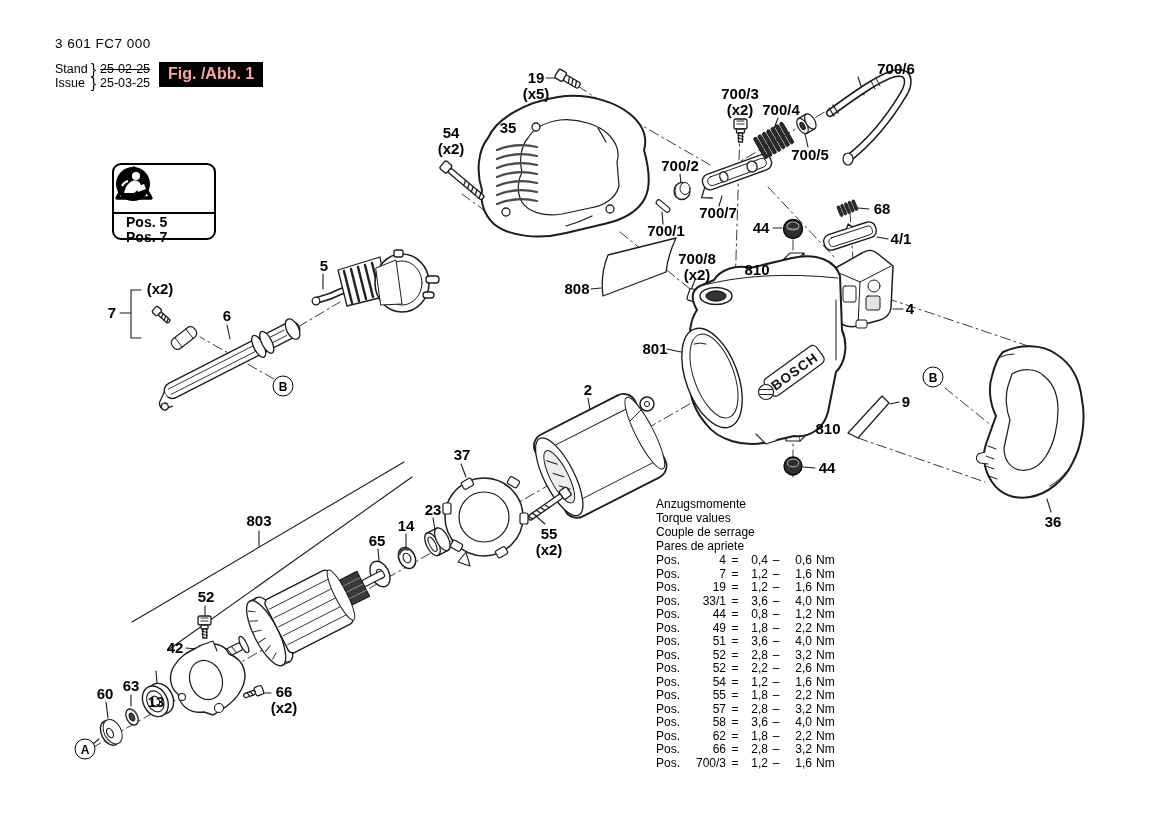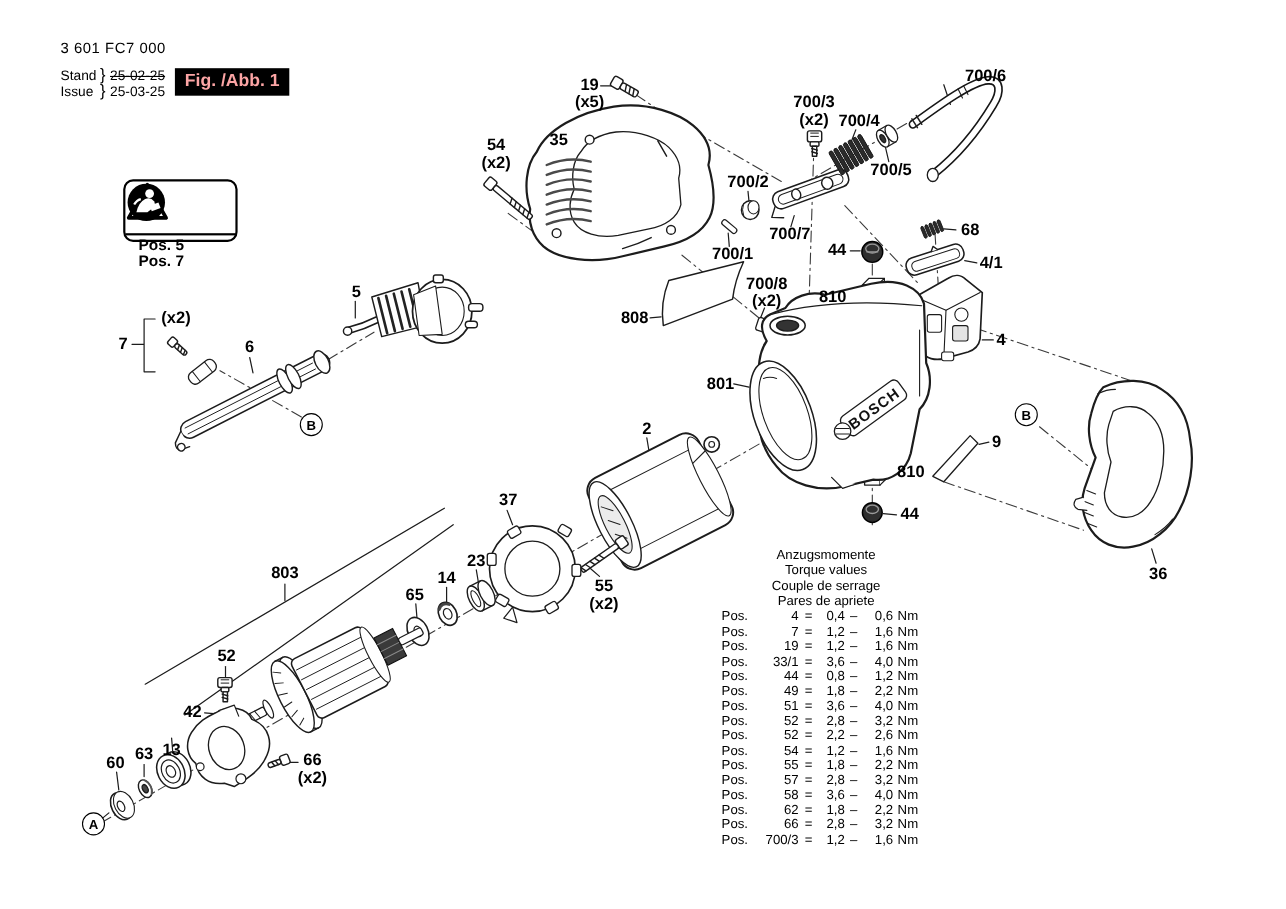--- a/index.html
+++ b/index.html
@@ -10,36 +10,36 @@
   .hdr{position:absolute;left:55px;top:36px;font-size:13.5px;}
   .hdr .pn{letter-spacing:.5px;}
   .si{position:absolute;left:55px;top:62px;font-size:12.5px;line-height:14px;}
   .si .row{display:flex;align-items:center;}
   .si .w{width:36px;}
   .si .brace{font-size:15px;margin:0 4px 0 0;}
   .si .strike{text-decoration:line-through;text-align:right;}
   .figbox{position:absolute;left:159px;top:62px;background:#000;color:#fca5a5;
           font-weight:bold;font-size:16px;padding:3px 9px 4px;}
   
-  .warnbox{position:absolute;left:112px;top:163px;width:104px;height:57px;
+  .warnbox{position:absolute;left:112px;top:163px;width:104px;height:77px;
            border:2px solid #000;border-radius:9px;box-sizing:border-box;background:#fff;}
   .warnicons{display:flex;align-items:center;gap:7px;padding:4px 6px 3px;height:40px;
              border-bottom:2px solid #000;box-sizing:content-box;}
   .warntxt{padding:1px 0 0 12px;font-weight:bold;font-size:14px;line-height:14.5px;}
   
   .plabel{position:absolute;transform:translate(-50%,-50%);text-align:center;
           font-weight:bold;font-size:15px;line-height:15.5px;white-space:nowrap;}
   .plabel span{display:block;}
   .refc{position:absolute;transform:translate(-50%,-50%);width:19px;height:19px;
         border:1.7px solid #000;border-radius:50%;background:#fff;
         display:flex;align-items:center;justify-content:center;
         font-weight:bold;font-size:12px;line-height:12px;}
   
   .torque{position:absolute;left:656px;top:498px;font-size:12px;line-height:13.5px;}
-  .torque .hl{margin-bottom:.5px;text-align:center;}
+  .torque .hl{margin-bottom:.5px;}
   .trow{display:flex;justify-content:flex-end;}
   .trow .c1{width:30px;}
   .trow .c2{width:40px;text-align:right;}
   .trow .c3{width:18px;text-align:center;}
   .trow .c4{width:24px;text-align:right;}
   .trow .c5{width:16px;text-align:center;}
   .trow .c6{width:28px;text-align:right;}
   .trow .c7{width:30px;text-align:left;padding-left:4px;}
   
   .notes{position:absolute;left:985px;top:721px;font-size:12.5px;line-height:15.6px;}
@@ -596,21 +596,21 @@
     </div>
   <div class="plabel" style="left:259px;top:521px">
       <span>803</span>
     </div>
   <div class="plabel" style="left:206px;top:597px">
       <span>52</span>
     </div>
   <div class="plabel" style="left:175px;top:648px">
       <span>42</span>
     </div>
-  <div class="plabel" style="left:156px;top:682px">
+  <div class="plabel" style="left:156px;top:702px">
       <span>13</span>
     </div>
   <div class="plabel" style="left:131px;top:686px">
       <span>63</span>
     </div>
   <div class="plabel" style="left:105px;top:694px">
       <span>60</span>
     </div>
   <div class="plabel" style="left:284px;top:699px">
       <span>66</span>

